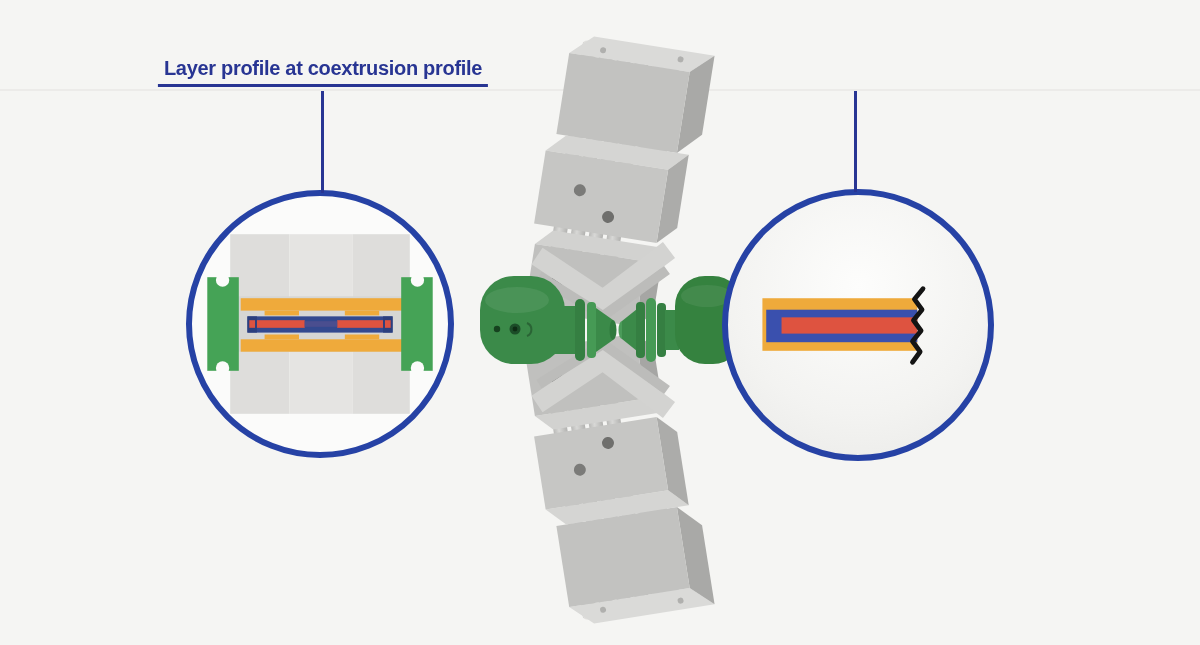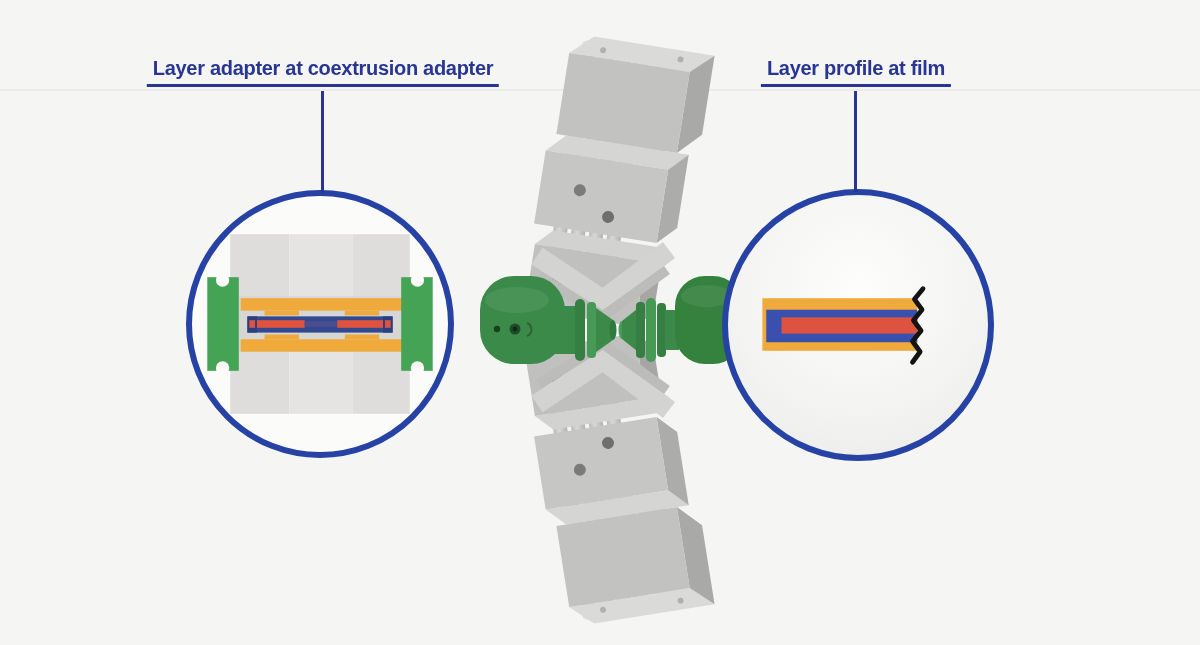--- a/index.html
+++ b/index.html
@@ -199,16 +199,15 @@
         <rect x="40" y="120" width="158" height="34" style="fill:var(--film-blue)"></rect>
         <rect x="56" y="128" width="142" height="17" style="fill:var(--red)"></rect>
       </g>
       <path d="M204,98 l-9,11 l8,11 l-9,11 l8,11 l-9,11 l8,11 l-8,11" stroke="#141414" stroke-width="5" fill="none" stroke-linecap="round" stroke-linejoin="round"></path>
     </svg>
   </div>
 
   <div class="connector left"></div>
   <div class="connector right"></div>
 
-  <div class="callout-label left">Layer adapter at coextrusion adapter</div>
-  <div class="callout-label right">Layer profile at film</div>
+  <div class="callout-label left">Layer profile at coextrusion profile</div>
 
 </div>
 
 </body></html>

